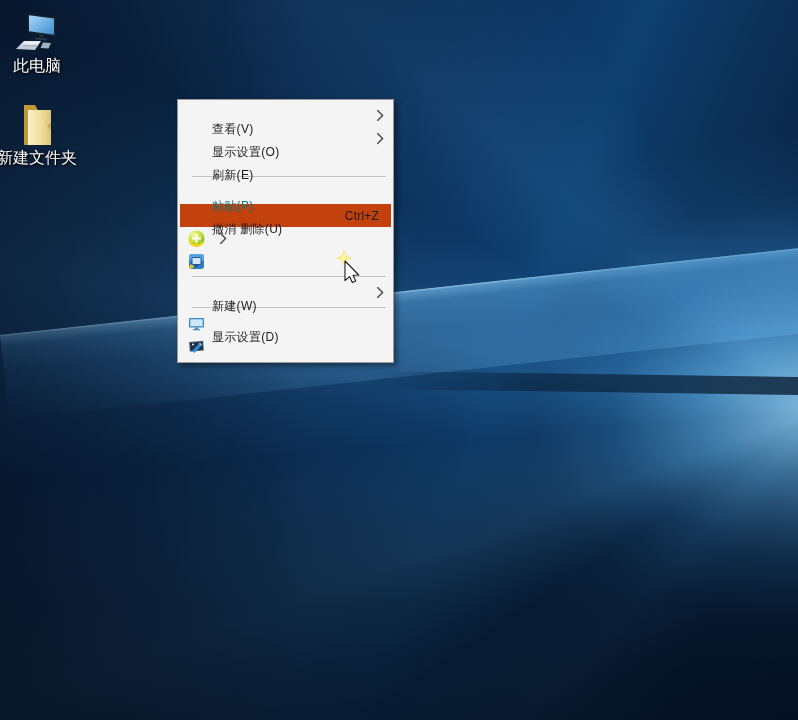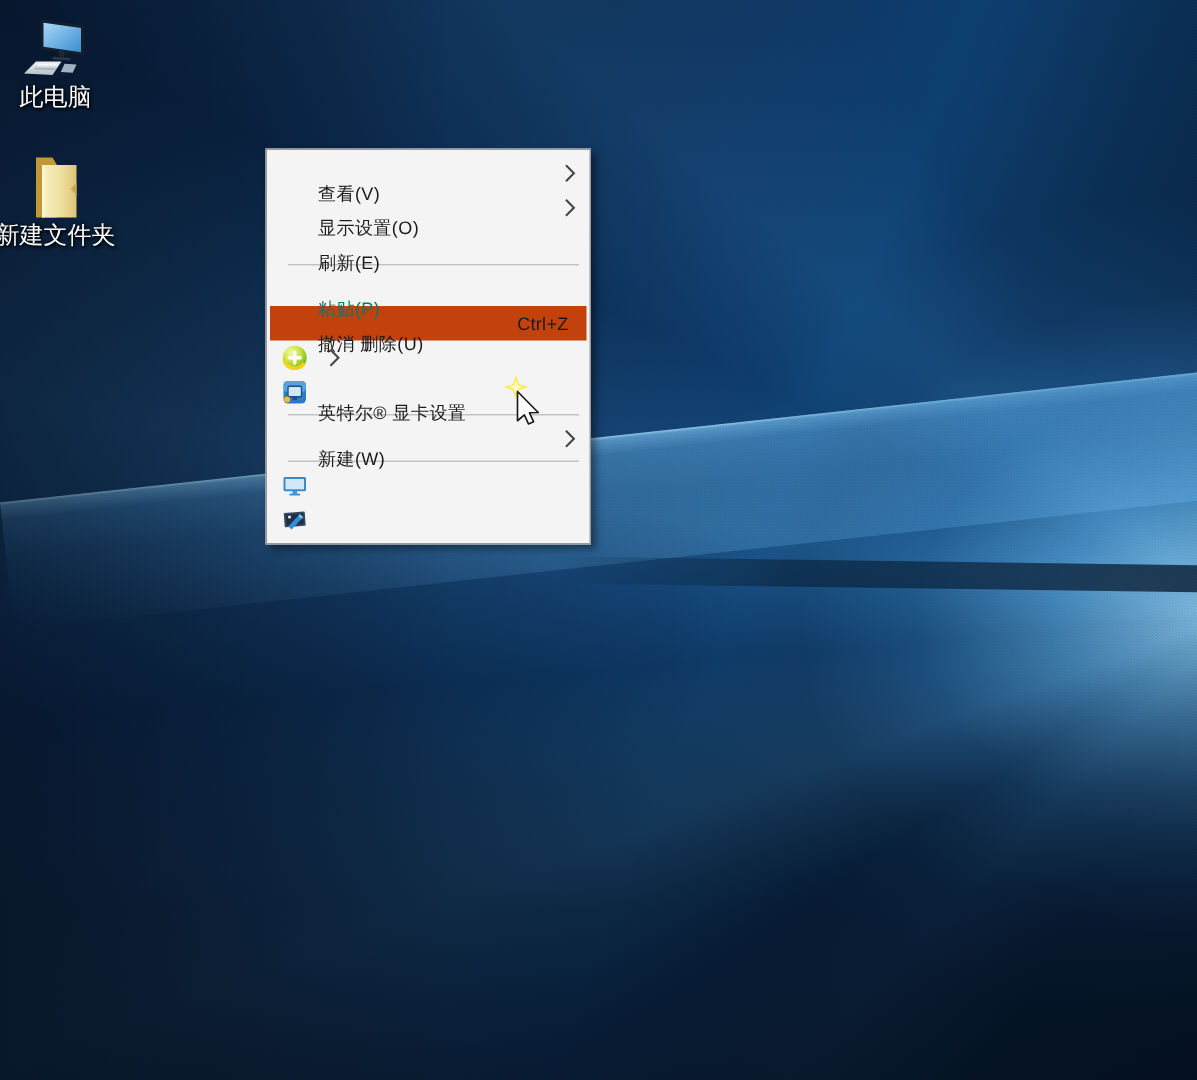--- a/index.html
+++ b/index.html
@@ -228,21 +228,20 @@
     <div class="menu-item">
       <span class="icon-col">
         <svg width="17" height="17" viewBox="0 0 17 17">
           <rect x="1" y="1" width="15" height="15" rx="3" fill="#2f7bc2"></rect>
           <rect x="1" y="1" width="15" height="7.5" rx="3" fill="#57a3e0"></rect>
           <rect x="4" y="4.5" width="9" height="7" rx="1" fill="#cfe9fb" stroke="#1c4d84" stroke-width="0.9"></rect>
           <rect x="7" y="11.8" width="3" height="1.8" fill="#1c4d84"></rect>
           <circle cx="3.4" cy="13.4" r="2" fill="#f4c21a"></circle>
         </svg>
       </span>
-      <span class="label">英特尔® 显卡设置</span>
     </div>
     <div class="menu-separator"></div>
     <div class="menu-item">
       <span class="icon-col"></span>
       <span class="label">新建(W)</span>
       <span class="chevron-col">
         <svg width="8" height="13" viewBox="0 0 8 13">
           <path d="M1.3 1.2 L6.6 6.5 L1.3 11.8" fill="none" stroke="#464646" stroke-width="1.4"></path>
         </svg>
       </span>
@@ -250,20 +249,21 @@
     <div class="menu-separator"></div>
     <div class="menu-item">
       <span class="icon-col">
         <svg width="17" height="17" viewBox="0 0 17 17">
           <rect x="1" y="3" width="15" height="9.5" rx="1" fill="#3c87c8"></rect>
           <rect x="2.3" y="4.3" width="12.4" height="6.9" fill="#cfe9fb"></rect>
           <rect x="7" y="12.5" width="3" height="1.6" fill="#3c87c8"></rect>
           <rect x="5" y="14.1" width="7" height="1.2" fill="#3c87c8"></rect>
         </svg>
       </span>
+      <span class="label">显示设置(D)</span>
     </div>
     <div class="menu-item">
       <span class="icon-col">
         <svg width="17" height="17" viewBox="0 0 17 17">
           <g transform="rotate(-4 8.5 8.5)">
             <rect x="1.5" y="3.5" width="14" height="9.5" rx="0.6" fill="#33485e"></rect>
             <rect x="2.8" y="4.8" width="11.4" height="6.9" fill="#1f3044"></rect>
           </g>
           <path d="M4.2 13 L10.8 5.8 L13 8 L6.4 15 Z" fill="#2f8fdd"></path>
           <path d="M10.8 5.8 l1.2-1.2 2.2 2.2 -1.2 1.2 z" fill="#85c8f2"></path>

